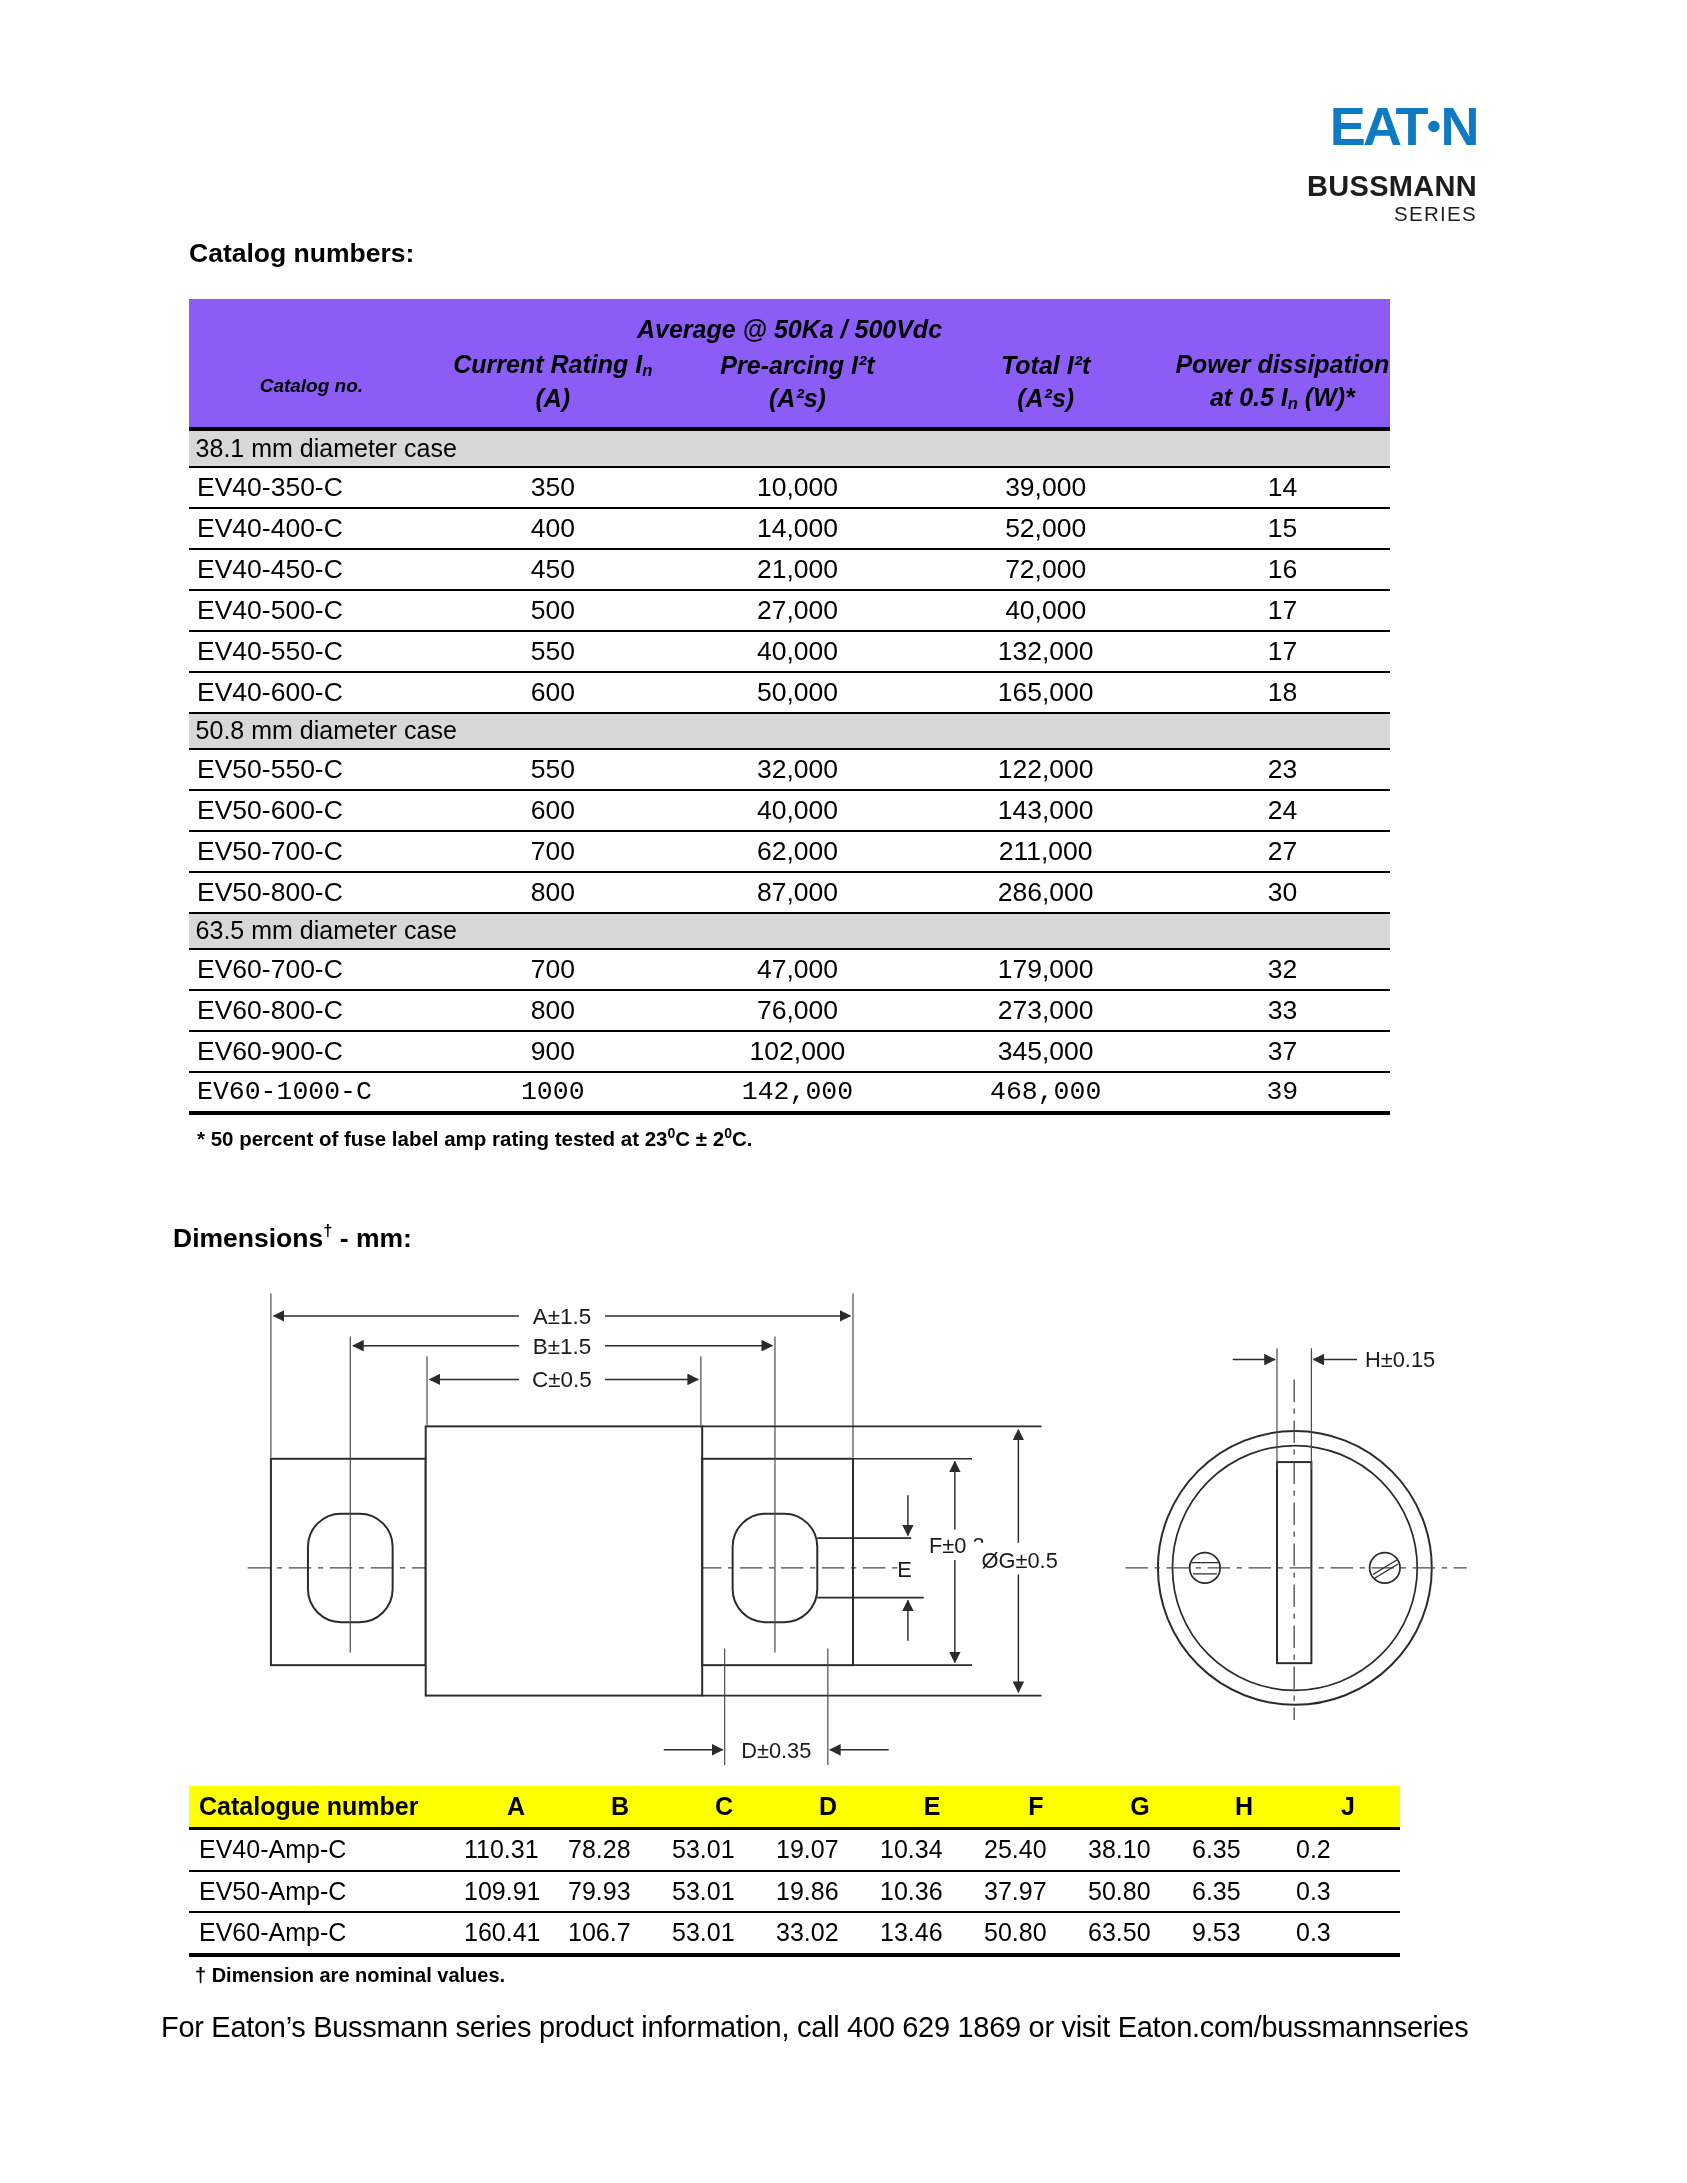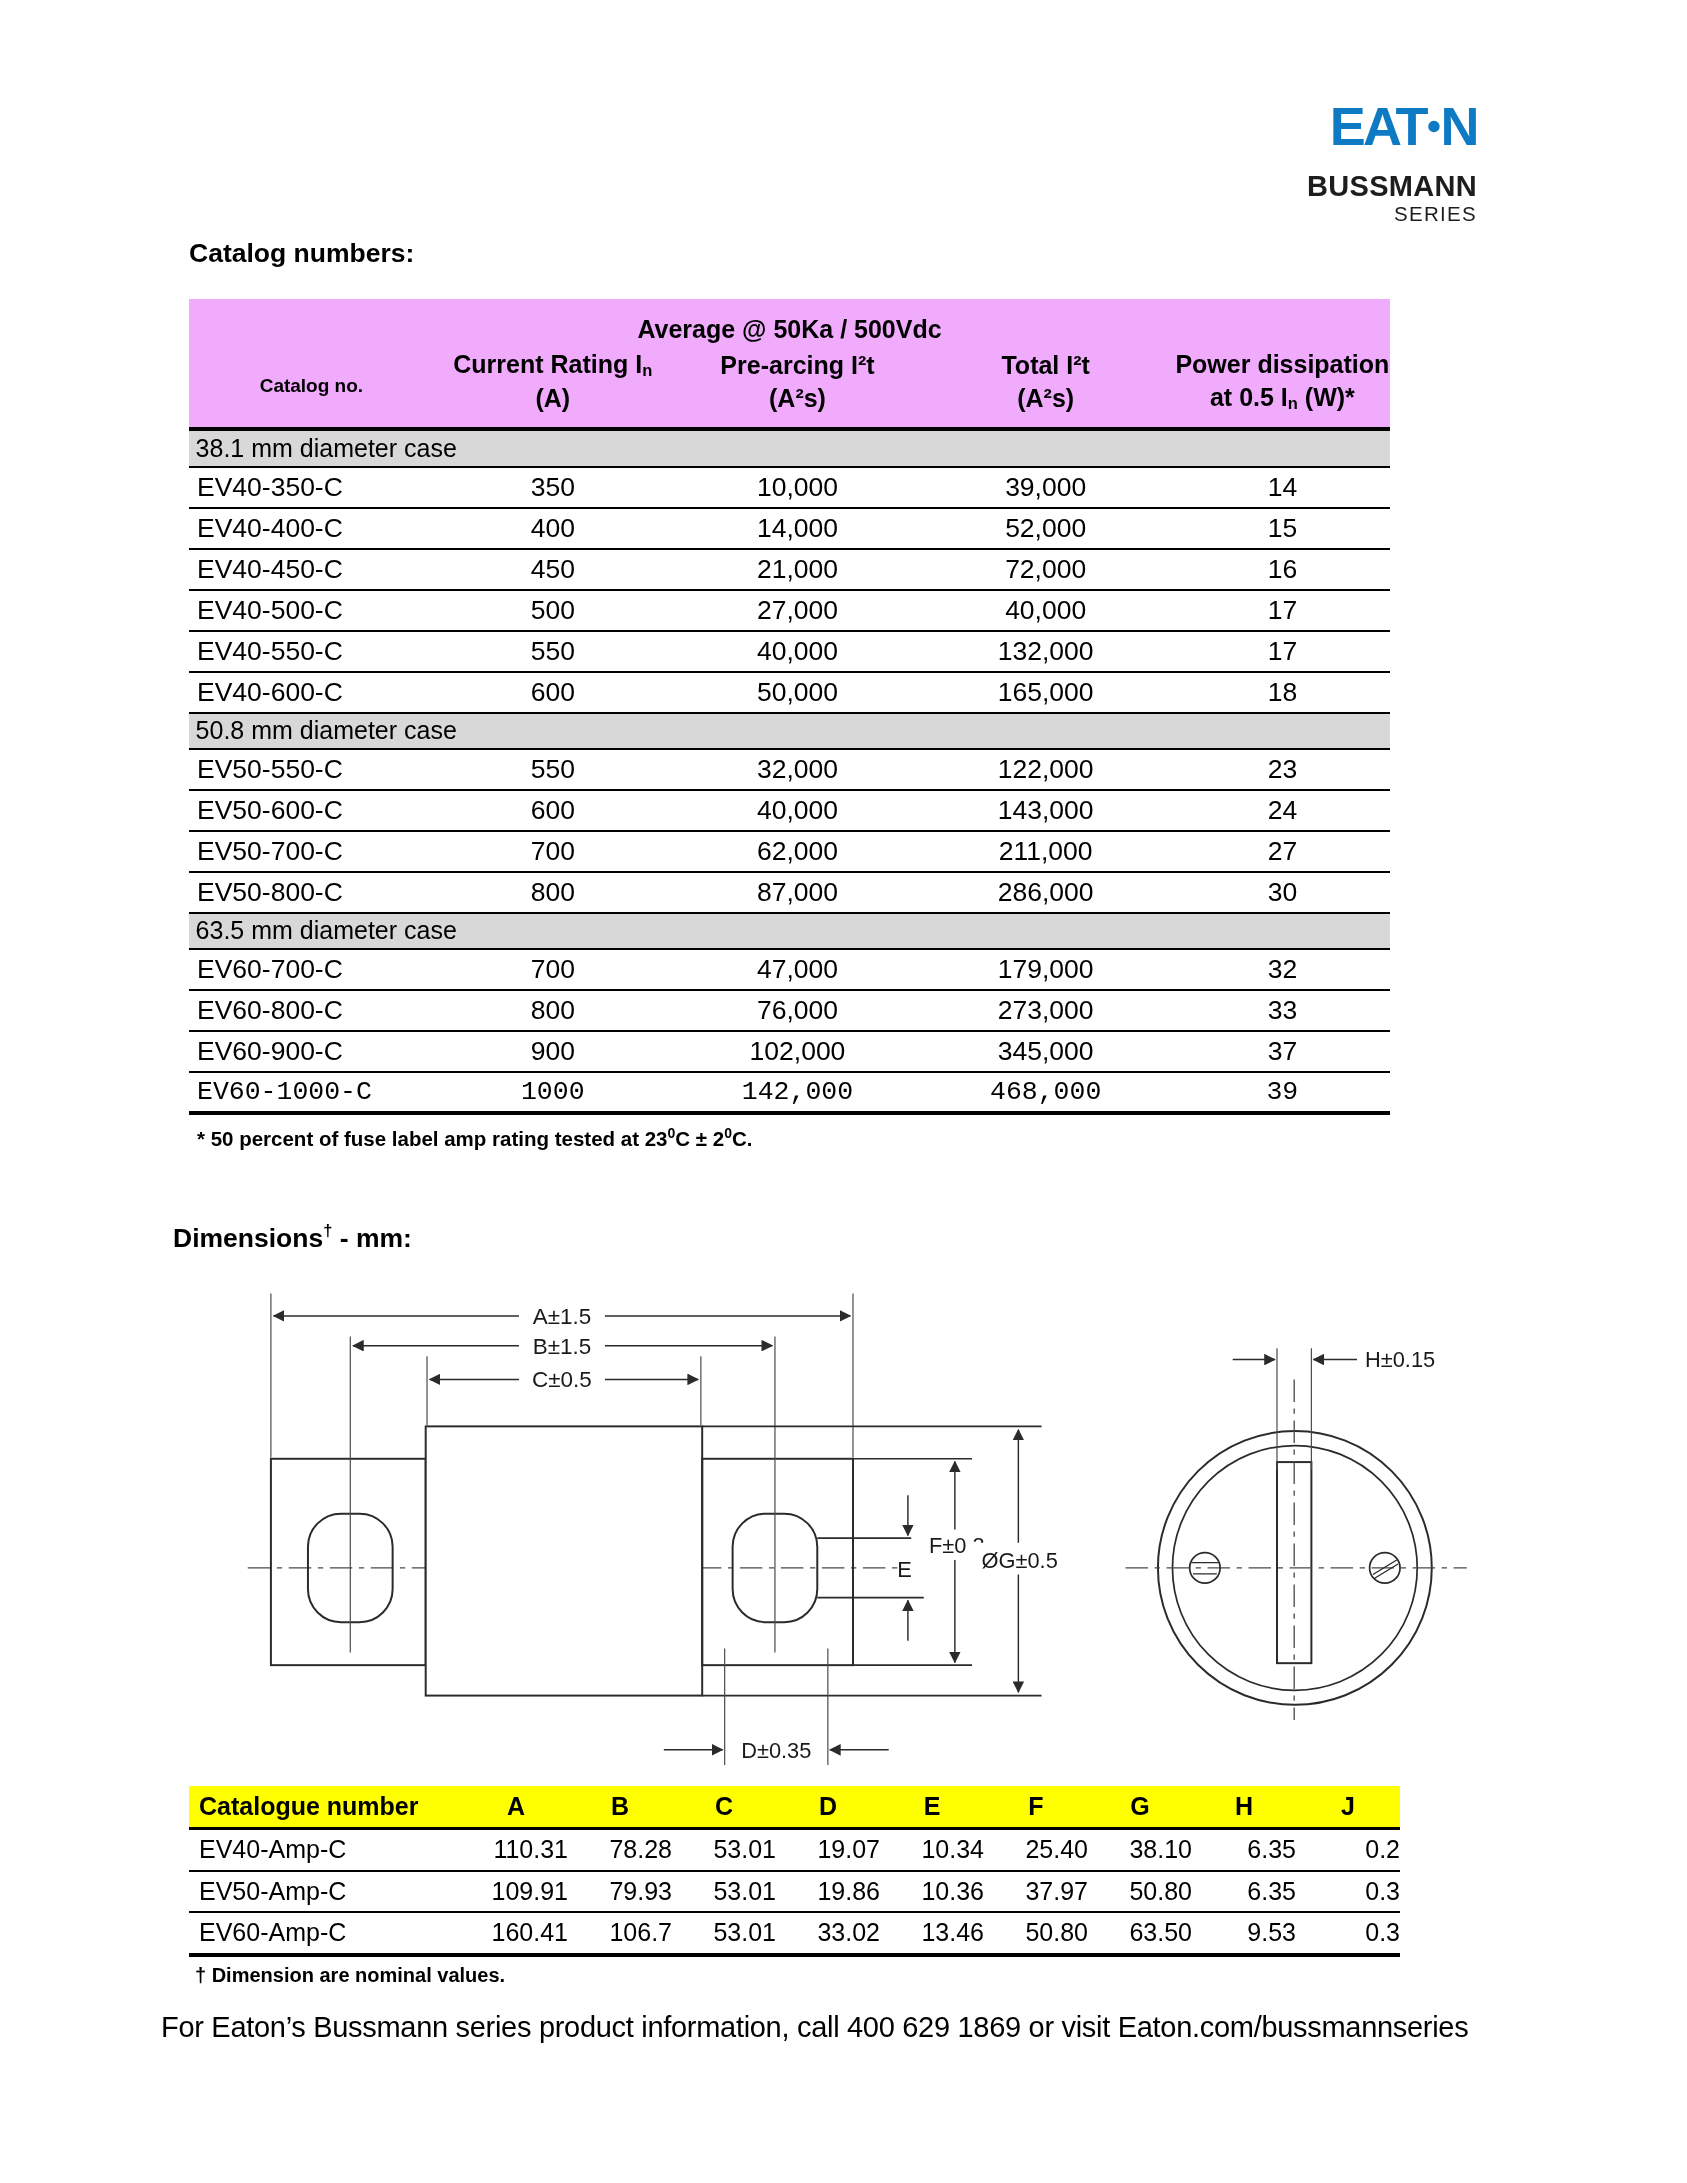--- a/index.html
+++ b/index.html
@@ -20,36 +20,36 @@
   .tsup{font-size:16.5px;vertical-align:11.2px;font-weight:700;}
   .footnote{position:absolute;font-size:20.5px;color:#000;font-weight:bold;}
   #fn-catalog{left:197px;top:1125px;}
   #fn-dims{left:195px;top:1964px;font-size:20px;}
   .fsup{font-size:14px;vertical-align:8px;}
   .page-footer{position:absolute;left:161px;top:2011px;font-size:29px;color:#000;letter-spacing:-0.3px;}
 
   
   table{border-collapse:collapse;table-layout:fixed;background:#fff;}
   #catalog-table{position:absolute;left:189px;top:299px;width:1201px;}
-  #catalog-table th{background:#f0abfc;font-weight:700;font-size:25px;text-align:center;}
+  #catalog-table th{background:#8b5cf6;font-weight:700;font-size:25px;text-align:center;font-style:italic;}
   #catalog-table .span-h{padding:16px 0 4px 0;font-size:25px;}
   #catalog-table .colh th{vertical-align:bottom;padding:0 0 13.2px 0;line-height:1.3;}
   #catalog-table .colh th.first{text-align:center;padding-left:6.6px;padding-bottom:29px;font-size:19px;}
   #catalog-table thead{border-bottom:4px solid #000;}
   #catalog-table tbody td{font-size:26.5px;text-align:center;padding:4px 0;border-bottom:2.6px solid #000;}
   #catalog-table tbody td.cell-left{text-align:left;padding-left:8px;}
   #catalog-table tbody tr.band-row td{background:#d8d8d8;text-align:left;padding:2.6px 0 2.6px 6.6px;
       font-size:25px;border-top:2.6px solid #000;border-bottom:2.6px solid #000;}
   #catalog-table tbody tr:last-child td{border-bottom:4px solid #000;font-family:Liberation Mono, monospace;}
   .hsub{font-size:16.5px;vertical-align:-3.3px;font-weight:700;}
 
   #dims-table{position:absolute;left:189px;top:1786px;width:1209px;}
   #dims-table th{background:#ffff00;font-weight:700;font-size:25px;text-align:center;padding:6px 0;border-bottom:3.3px solid #000;}
   #dims-table th.first{text-align:left;padding-left:10px;}
-  #dims-table td{font-size:25px;text-align:right;padding:5.3px 0;border-bottom:2.6px solid #000;}
+  #dims-table td{font-size:25px;text-align:left;padding:5.3px 0;border-bottom:2.6px solid #000;}
   #dims-table td.cell-left{text-align:left;padding-left:10px;}
   #dims-table tbody tr:last-child td{border-bottom:4px solid #000;}
 
   
   .diagram{position:absolute;left:218px;top:1257px;width:1270px;height:516px;}
   .diagram text{font-family:"Liberation Sans",sans-serif;fill:#1a1a1a;stroke:none;}
 </style>
 </head>
 <body>
 

